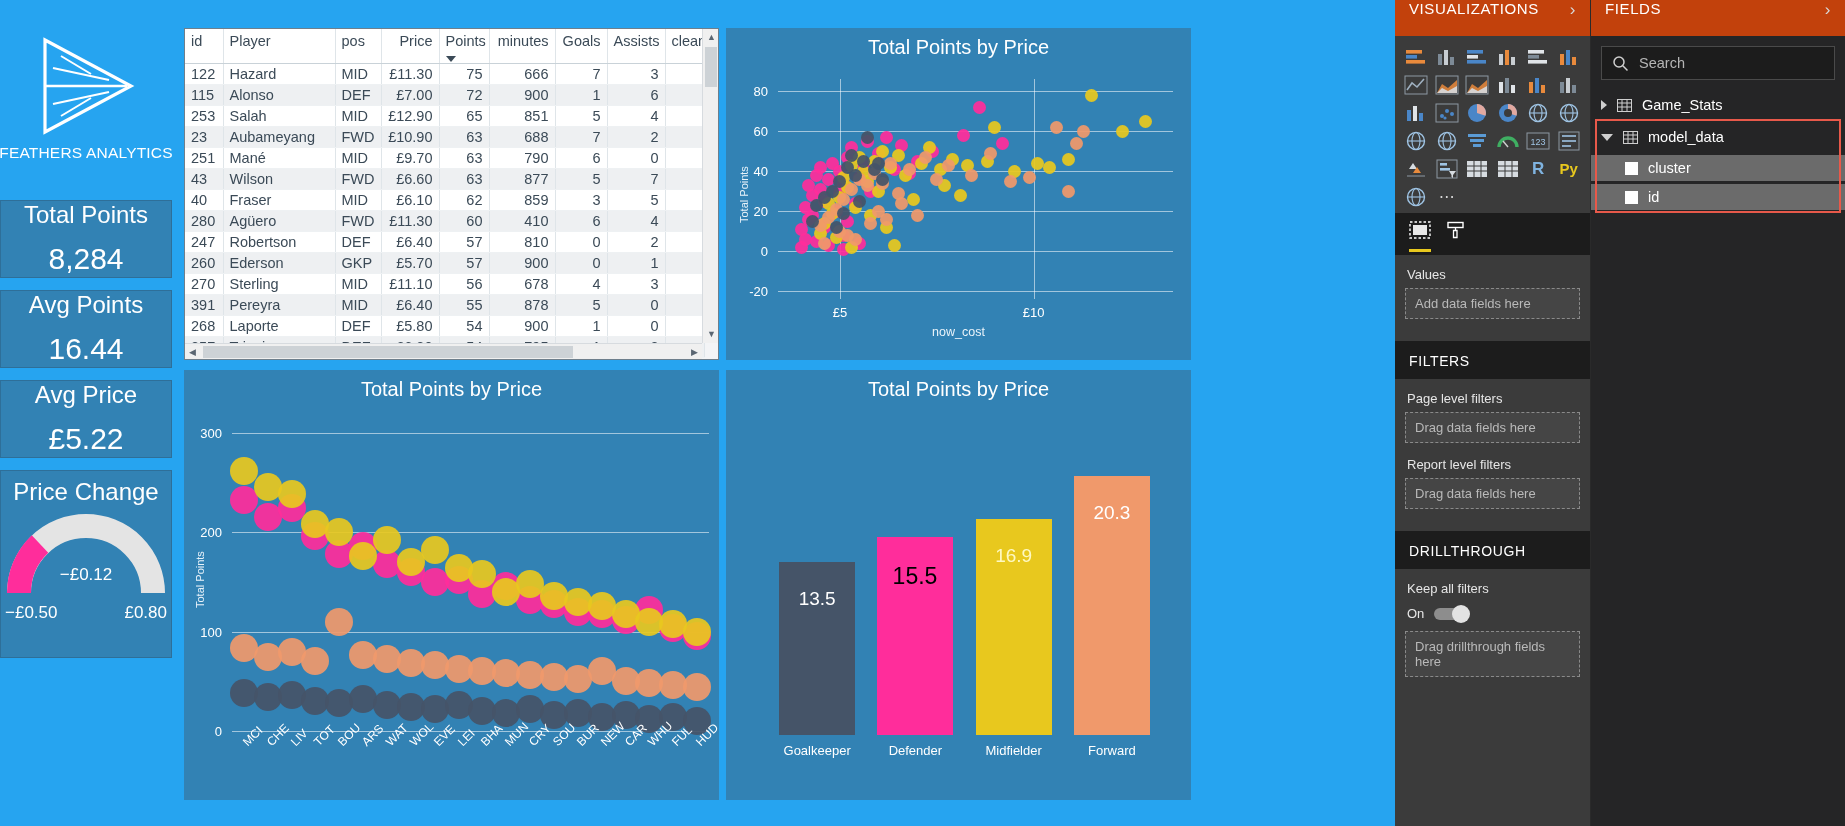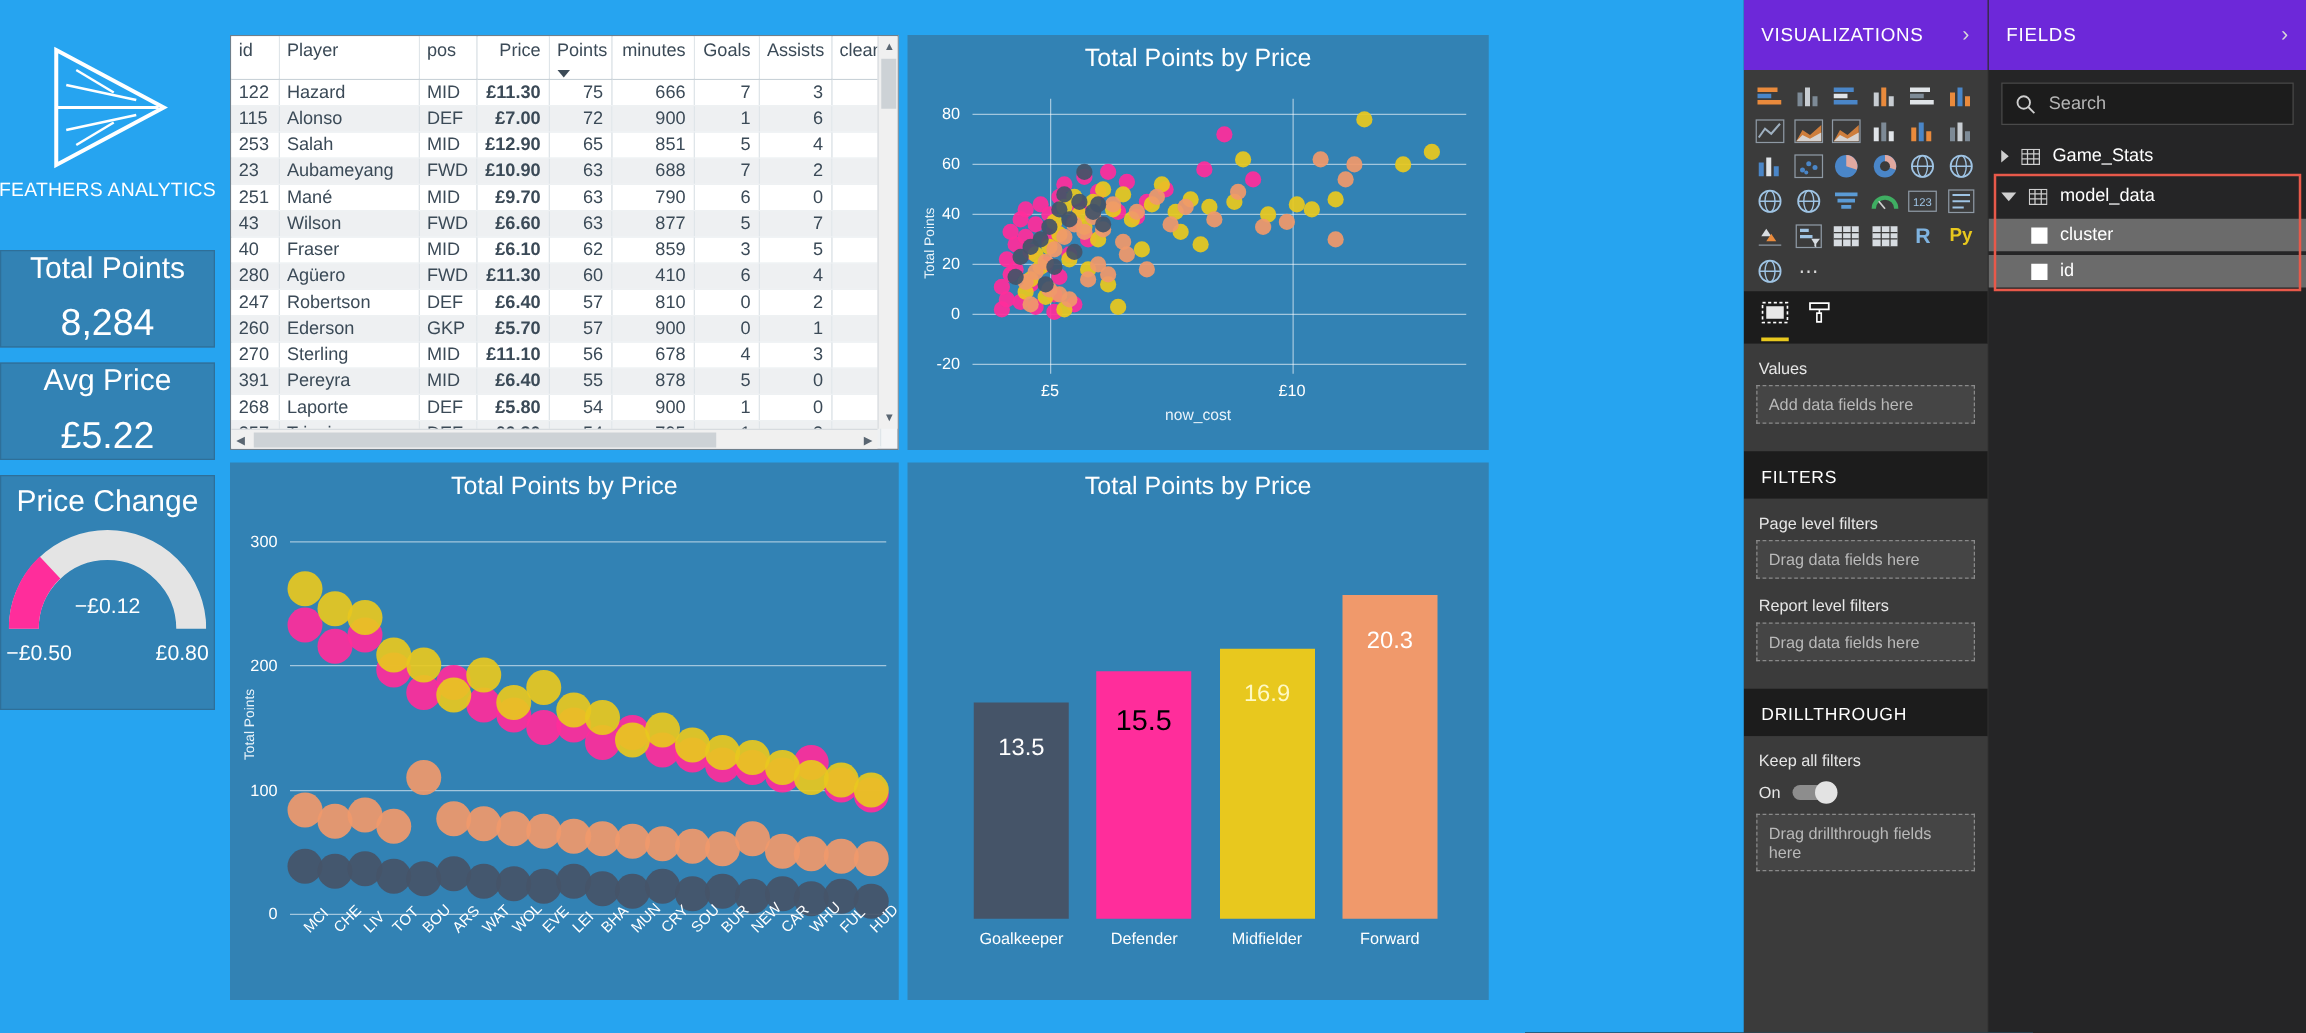--- a/index.html
+++ b/index.html
@@ -89,21 +89,21 @@
   table.grid tr:nth-child(odd) td { background: #ffffff; }
   table.grid tr:nth-child(even) td { background: #eef0f2; }
   .sort-caret {
     position: absolute; left: 6px; bottom: 1px;
     width: 0; height: 0;
     border-left: 5px solid transparent; border-right: 5px solid transparent;
     border-top: 6px solid #3b4a57;
   }
   
   .c-id { width: 38px; } .c-pl { width: 112px; } .c-pos { width: 46px; }
-  .c-pr { width: 58px; font-weight: bold; } .c-pt { width: 50px; } .c-mn { width: 66px; }
+  .c-pr { width: 58px; } .c-pt { width: 50px; } .c-mn { width: 66px; }
   .c-gl { width: 52px; } .c-as { width: 58px; } .c-cs { width: 39px; }
 
   
   .sb-v {
     position: absolute; right: 0; top: 0; width: 16px; bottom: 16px;
     background: #f0f0f0; border-left: 1px solid #d7dbdf;
   }
   .sb-v .thumb { position: absolute; top: 18px; left: 2px; width: 12px; height: 40px; background: #cdd2d6; }
   .sb-h {
     position: absolute; left: 0; bottom: 0; height: 16px; right: 16px;
@@ -151,23 +151,23 @@
   }
   .bar { position: absolute; bottom: 0; }
   .bar-cat {
     position: absolute; color: #fff; font-size: 13px;
     text-align: center; transform: translateX(-50%);
   }
 
   
   #dock { display: flex; flex: 1; height: 826px; }
   .pane-header {
-    background: #6d28d9; color: #fff;
+    background: #c2410c; color: #fff;
     font-size: 15px; letter-spacing: .6px;
-    height: 56px; display: flex; align-items: center;
+    height: 36px; display: flex; align-items: flex-start;
     padding: 0 14px; justify-content: space-between;
   }
   .chev { color: #d8d8d8; font-size: 17px; }
 
   #viz-pane {
     width: 196px; background: #3b3b3b; height: 826px;
     display: flex; flex-direction: column; border-right: 1px solid #2a2a2a;
   }
   #viz-grid {
     display: grid; grid-template-columns: repeat(6, 1fr);
@@ -243,20 +243,24 @@
           <path d="M30,82 L60,64" stroke="#ffffff" stroke-width="2"></path>
         </svg>
         <div id="logo-text">FEATHERS ANALYTICS</div>
       </div>
 
       <div class="kpi-card" id="card-total">
         <div class="kpi-title">Total Points</div>
         <div class="kpi-value">8,284</div>
       </div>
 
+      <div class="kpi-card" id="card-avgpts">
+        <div class="kpi-title">Avg Points</div>
+        <div class="kpi-value">16.44</div>
+      </div>
 
       <div class="kpi-card" id="card-avgprc">
         <div class="kpi-title">Avg Price</div>
         <div class="kpi-value">£5.22</div>
       </div>
 
       <div class="kpi-card" id="card-change">
         <div class="kpi-title">Price Change</div>
         <div class="gauge-wrap">
           <svg viewBox="0 0 158 92" width="158" height="92">

